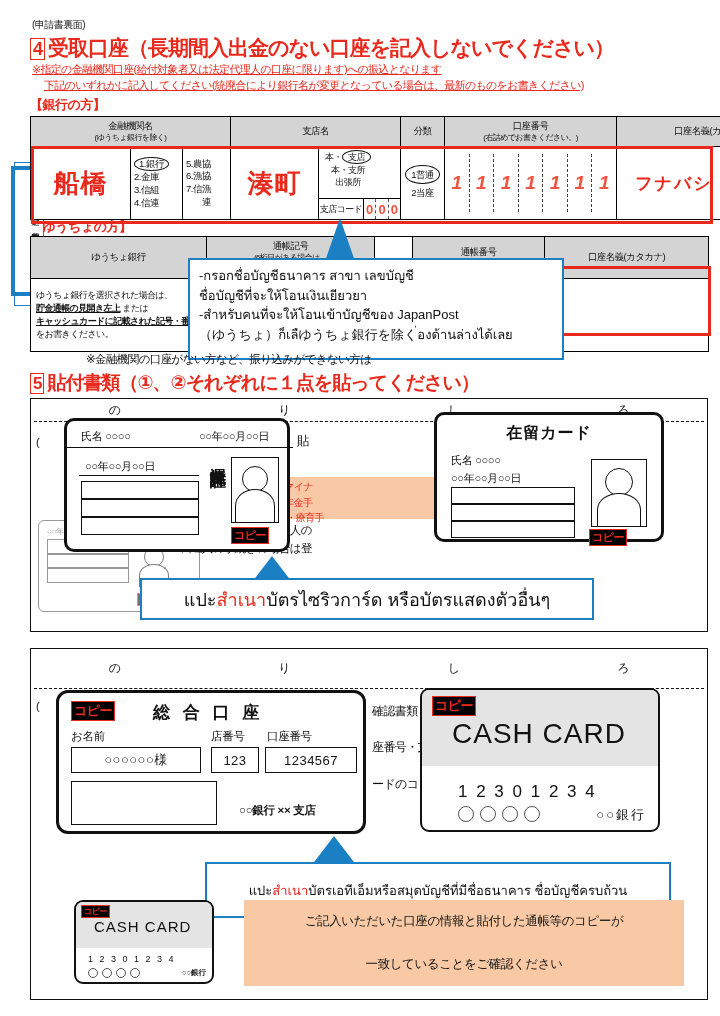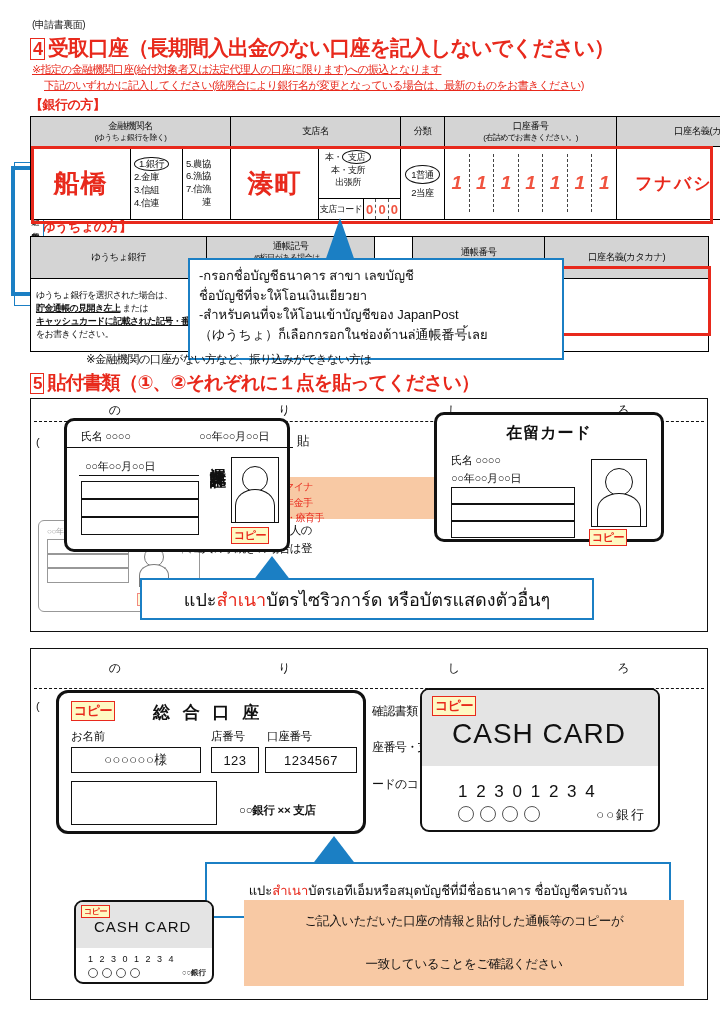--- a/index.html
+++ b/index.html
@@ -71,21 +71,21 @@
   .orangebar{position:absolute;background:#f8c9a4;}
   .orangetxt{position:absolute;font-size:10px;color:#e8291c;line-height:1.55;letter-spacing:-.6px;white-space:nowrap;}
   .blacktxt{position:absolute;font-size:11.5px;color:#111;line-height:1.55;letter-spacing:-.6px;white-space:nowrap;}
 
   
   .card{position:absolute;background:#fff;border:3px solid #111;border-radius:10px;box-sizing:border-box;}
   .card .line{position:absolute;border-bottom:1.6px solid #111;}
   .card .fld{position:absolute;border:1.5px solid #111;box-sizing:border-box;}
   .ct{position:absolute;font-size:11px;letter-spacing:-.3px;white-space:nowrap;}
   .vtitle{position:absolute;writing-mode:vertical-rl;font-size:16px;font-weight:bold;letter-spacing:1px;}
-  .copy-stamp{position:absolute;border:1.5px solid #e8291c;color:#e8291c;font-size:11px;font-weight:bold;padding:0 2px;letter-spacing:-.5px;background:#fef9c3;}
+  .copy-stamp{position:absolute;border:1.5px solid #e8291c;color:#e8291c;font-size:11px;font-weight:bold;padding:0 2px;letter-spacing:-.5px;background:#000000;}
   .portrait{position:absolute;border:1.6px solid #111;box-sizing:border-box;overflow:hidden;background:#fff;}
   .portrait .head{position:absolute;left:50%;transform:translateX(-50%);border:1.6px solid #111;border-radius:50%;background:#fff;}
   .portrait .body{position:absolute;left:50%;transform:translateX(-50%);border:1.6px solid #111;border-radius:50% 50% 0 0;background:#fff;border-bottom:none;}
 
   
   .pb-lbl{position:absolute;font-size:11.5px;letter-spacing:-.3px;white-space:nowrap;}
   .pb-fld{position:absolute;border:1.5px solid #111;box-sizing:border-box;display:flex;align-items:center;justify-content:center;font-size:13px;letter-spacing:.5px;}
   .cashcard{position:absolute;background:#fff;border:2.6px solid #111;border-radius:9px;box-sizing:border-box;overflow:hidden;}
   .cc-band{position:absolute;left:0;right:0;top:0;background:#e4e4e4;}
   .cc-title{position:absolute;font-weight:normal;letter-spacing:1px;}
@@ -270,21 +270,21 @@
 <div class="abs" style="left:197px;top:268px;font-size:9px;color:#111">※</div>
 
 <svg class="abs" style="left:300px;top:212px;" width="80" height="60">
   <path d="M22 58 L40 6 L58 58 Z" fill="#1b7fc4"></path>
 </svg>
 <div class="callout" style="left:188px;top:258px;width:376px;height:102px;">
   <div class="txt">
     <div>-กรอกชื่อบัญชีธนาคาร สาขา เลขบัญชี</div>
     <div>ชื่อบัญชีที่จะให้โอนเงินเยียวยา</div>
     <div>-สำหรับคนที่จะให้โอนเข้าบัญชีของ JapanPost</div>
-    <div>（ゆうちょ）ก็เลือกกรอกในช่องด้านล่通帳番号้เลย</div>
+    <div>（ゆうちょ）ก็เลืゆうちょ銀行を除く่องด้านล่างได้เลย</div>
   </div>
 </div>
 
 <div class="abs" id="sec5-note">※金融機関の口座がない方など、振り込みができない方は</div>
 <div class="abs" id="sec5-head">
   <span class="num">5</span><span>貼付書類（①、②それぞれに１点を貼ってください）</span>
 </div>
 
 <div class="paste-box" style="left:30px;top:398px;width:678px;height:234px;"></div>
 <div class="glue-row" style="left:30px;top:402px;width:678px;">

